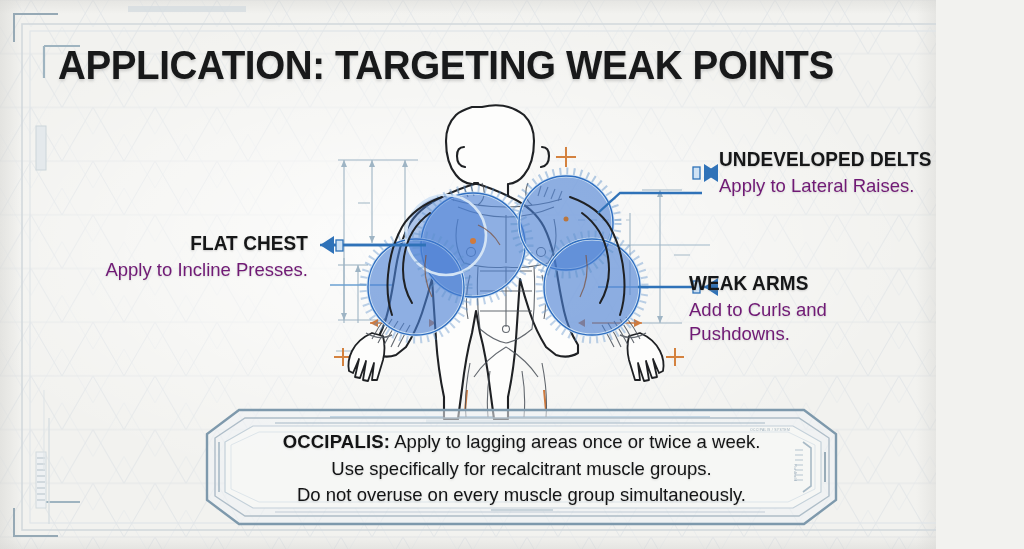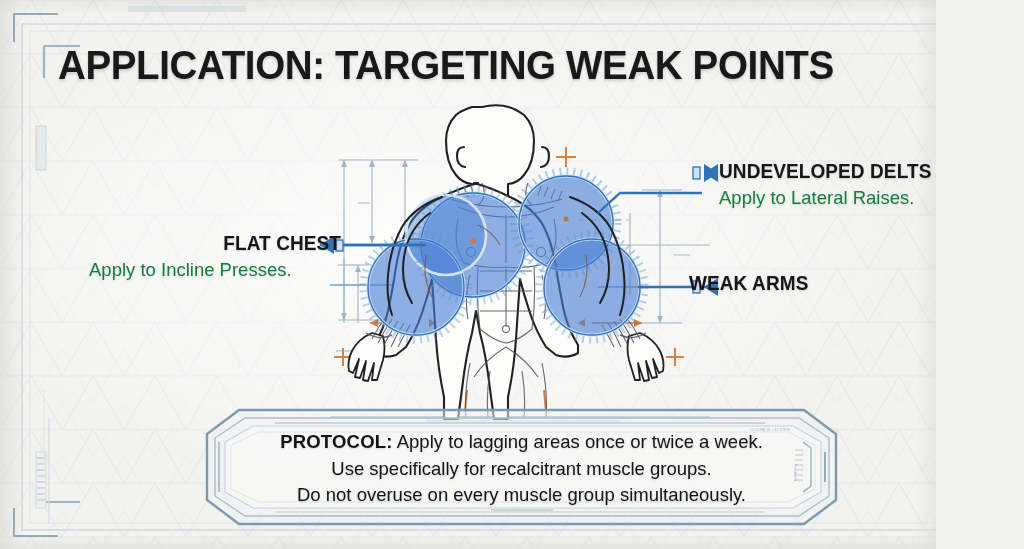--- a/index.html
+++ b/index.html
@@ -45,28 +45,28 @@
   }
 
   .callout{position:absolute;}
   .callout .hd{
     font-size:20px;font-weight:bold;color:#161718;
     letter-spacing:.1px;white-space:nowrap;
     transform:scaleX(.95);transform-origin:left center;
     text-shadow:0 1px 2px rgba(130,130,130,.35);
   }
   .callout .sub{
-    font-size:18.5px;color:#15803d;font-weight:400;
+    font-size:18.5px;color:#701a75;font-weight:400;
     line-height:1.30;margin-top:3px;
     text-shadow:0 1px 2px rgba(140,140,140,.28);
   }
-  #co-flat{left:89px;top:232px;text-align:left;width:252px;}
+  #co-flat{left:56px;top:232px;text-align:left;width:252px;}
   #co-flat .hd{text-align:right;transform-origin:right center;display:block;}
-  #co-flat .sub{text-align:left;}
-  #co-delts{left:719px;top:160px;width:290px;}
+  #co-flat .sub{text-align:right;}
+  #co-delts{left:719px;top:148px;width:290px;}
   #co-arms{left:689px;top:272px;width:290px;}
 
   
   #protocol{
     position:absolute;left:205px;top:408px;width:633px;height:118px;z-index:9;
   }
   #protocol .ptext{
     position:absolute;left:0;right:0;top:21px;
     text-align:center;color:#131415;
     font-size:18.5px;line-height:1.44;
@@ -387,20 +387,24 @@
       <div class="sub">Apply to Incline Presses.</div>
     </div>
 
     <div class="callout" id="co-delts">
       <div class="hd">UNDEVELOPED DELTS</div>
       <div class="sub">Apply to Lateral Raises.</div>
     </div>
 
     <div class="callout" id="co-arms">
       <div class="hd">WEAK ARMS</div>
+      <div class="sub">
+        <div>Add to Curls and</div>
+        <div>Pushdowns.</div>
+      </div>
     </div>
 
   </div>
 
   <div id="protocol">
     <svg width="633" height="118" viewBox="0 0 633 118">
 
       <path d="M34,2 L599,2 L631,26 L631,92 L599,116 L34,116 L2,92 L2,26 Z" fill="#eef2f5" fill-opacity=".55" stroke="#7e99ac" stroke-width="2.4"></path>
 
       <path d="M40,10 L594,10 L624,30 L624,88 L594,108 L40,108 L10,88 L10,30 Z" fill="none" stroke="#aebdc8" stroke-width="1.4"></path>
@@ -424,19 +428,19 @@
 
       <g stroke="#c9d4db" stroke-width="2">
         <path d="M286,102 L348,102"></path>
       </g>
     </svg>
 
     <div class="microtext" style="left:545px;top:20px;">OCCIPALIS / SYSTEM</div>
     <div class="microtext" style="left:592px;top:56px;transform:rotate(90deg);transform-origin:left top;">Fluidbuild</div>
 
     <div class="ptext">
-      <div><b>PROTOCOL:</b><span> Apply to lagging areas once or twice a week.</span></div>
+      <div><b>OCCIPALIS:</b><span> Apply to lagging areas once or twice a week.</span></div>
       <div>Use specifically for recalcitrant muscle groups.</div>
       <div>Do not overuse on every muscle group simultaneously.</div>
     </div>
   </div>
 
 </div>
 
 </body></html>

